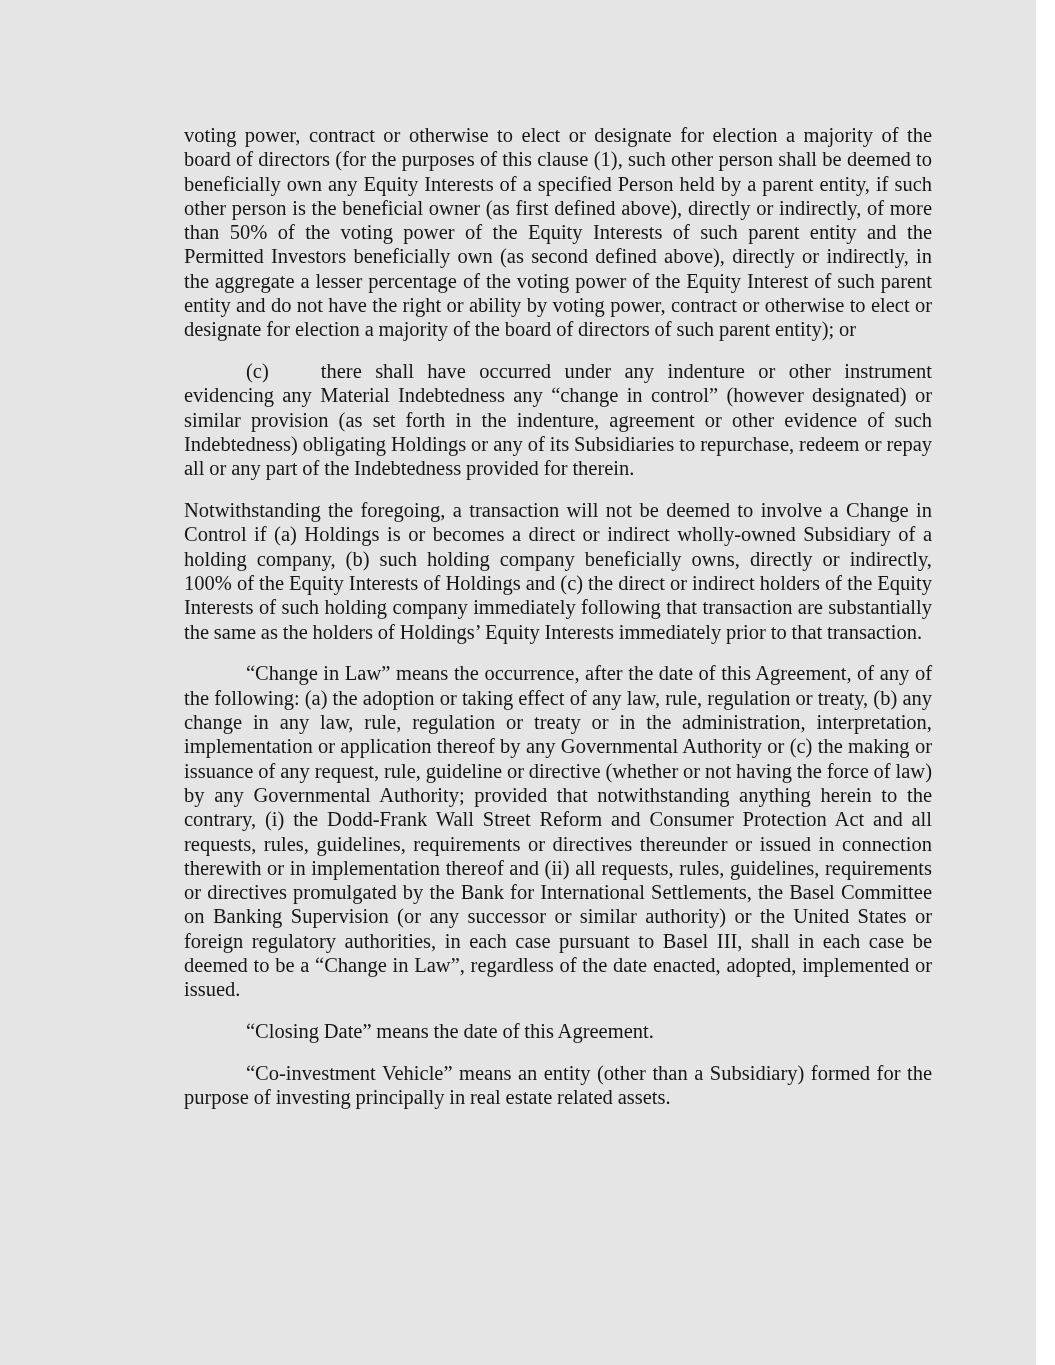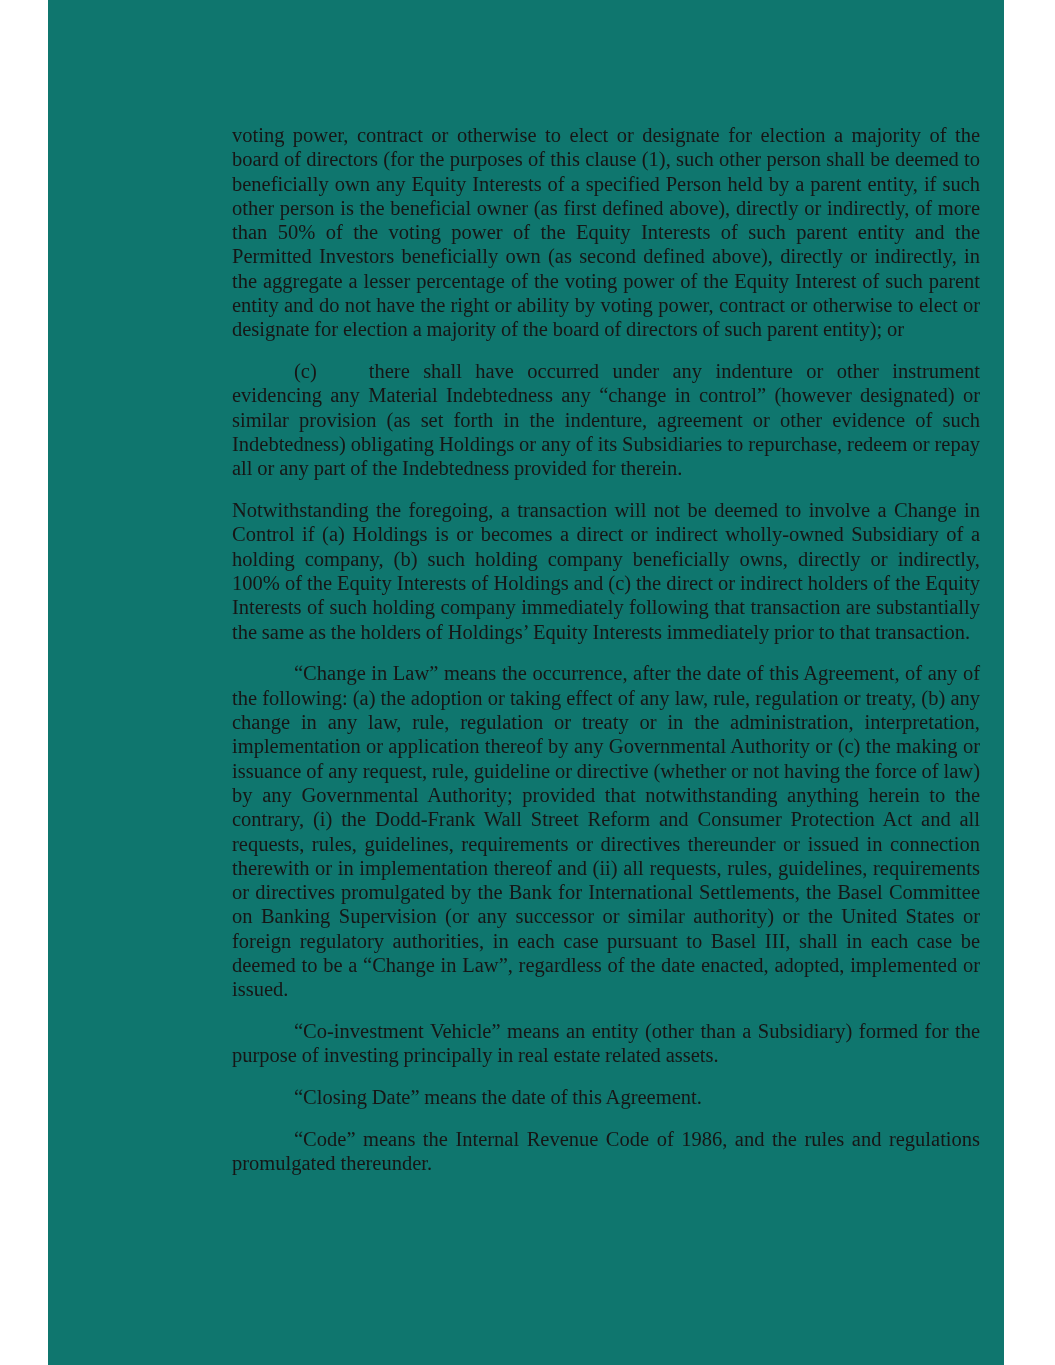--- a/index.html
+++ b/index.html
@@ -2,27 +2,26 @@
 <html><head>
 <meta charset="utf-8">
 <style>
   html, body {
     margin: 0;
     padding: 0;
     background: #ffffff;
   }
   .page {
     position: relative;
-    width: 956px;
+    width: 1036px;
     height: 1365px;
-    background: #0f766e;
+    background: #e5e5e5;
     overflow: hidden;
     font-family: "Liberation Serif", serif;
     color: #161616;
-    margin-left: 48px;
   }
   .content {
     position: absolute;
     left: 184px;
     top: 123px;
     width: 748px;
   }
   .para {
     font-size: 20.5px;
     line-height: 24.3px;
@@ -51,20 +50,19 @@
   <div class="content">
 
     <p class="para"><span>voting power, contract or otherwise to elect or designate for election a majority of the board of directors (for the purposes of this clause (1), such other person shall be deemed to beneficially own any Equity Interests of a specified Person held by a parent entity, if such other person is the beneficial owner (as first defined above), directly or indirectly, of more than 50% of the voting power of the Equity Interests of such parent entity and the Permitted Investors beneficially own (as second defined above), directly or indirectly, in the aggregate a lesser percentage of the voting power of the Equity Interest of such parent entity and do not have the right or ability by voting power, contract or otherwise to elect or designate for election a majority of the board of directors of such parent entity); or</span></p>
 
     <p class="para indent"><span>(c)</span><span class="tab"></span><span>there shall have occurred under any indenture or other instrument evidencing any Material Indebtedness any “change in control” (however designated) or similar provision (as set forth in the indenture, agreement or other evidence of such Indebtedness) obligating Holdings or any of its Subsidiaries to repurchase, redeem or repay all or any part of the Indebtedness provided for therein.</span></p>
 
     <p class="para"><span>Notwithstanding the foregoing, a transaction will not be deemed to involve a Change in Control if (a) Holdings is or becomes a direct or indirect wholly-owned Subsidiary of a holding company, (b) such holding company beneficially owns, directly or indirectly, 100% of the Equity Interests of Holdings and (c) the direct or indirect holders of the Equity Interests of such holding company immediately following that transaction are substantially the same as the holders of Holdings’ Equity Interests immediately prior to that transaction.</span></p>
 
     <p class="para indent"><span>“</span><span class="u">Change in Law</span><span>” means the occurrence, after the date of this Agreement, of any of the following: (a) the adoption or taking effect of any law, rule, regulation or treaty, (b) any change in any law, rule, regulation or treaty or in the administration, interpretation, implementation or application thereof by any Governmental Authority or (c) the making or issuance of any request, rule, guideline or directive (whether or not having the force of law) by any Governmental Authority; </span><span class="u">provided</span><span> that notwithstanding anything herein to the contrary, (i) the Dodd-Frank Wall Street Reform and Consumer Protection Act and all requests, rules, guidelines, requirements or directives thereunder or issued in connection therewith or in implementation thereof and (ii) all requests, rules, guidelines, requirements or directives promulgated by the Bank for International Settlements, the Basel Committee on Banking Supervision (or any successor or similar authority) or the United States or foreign regulatory authorities, in each case pursuant to Basel III, shall in each case be deemed to be a “Change in Law”, regardless of the date enacted, adopted, implemented or issued.</span></p>
 
+    <p class="para indent"><span>“</span><span class="u">Closing Date</span><span>” means the date of this Agreement.</span></p>
+
     <p class="para indent"><span>“</span><span class="u">Co-investment Vehicle</span><span>” means an entity (other than a Subsidiary) formed for the purpose of investing principally in real estate related assets.</span></p>
 
-    <p class="para indent"><span>“</span><span class="u">Closing Date</span><span>” means the date of this Agreement.</span></p>
-
-    <p class="para indent"><span>“</span><span class="u">Code</span><span>” means the Internal Revenue Code of 1986, and the rules and regulations promulgated thereunder.</span></p>
 
   </div>
 </div>
 
 </body></html>

